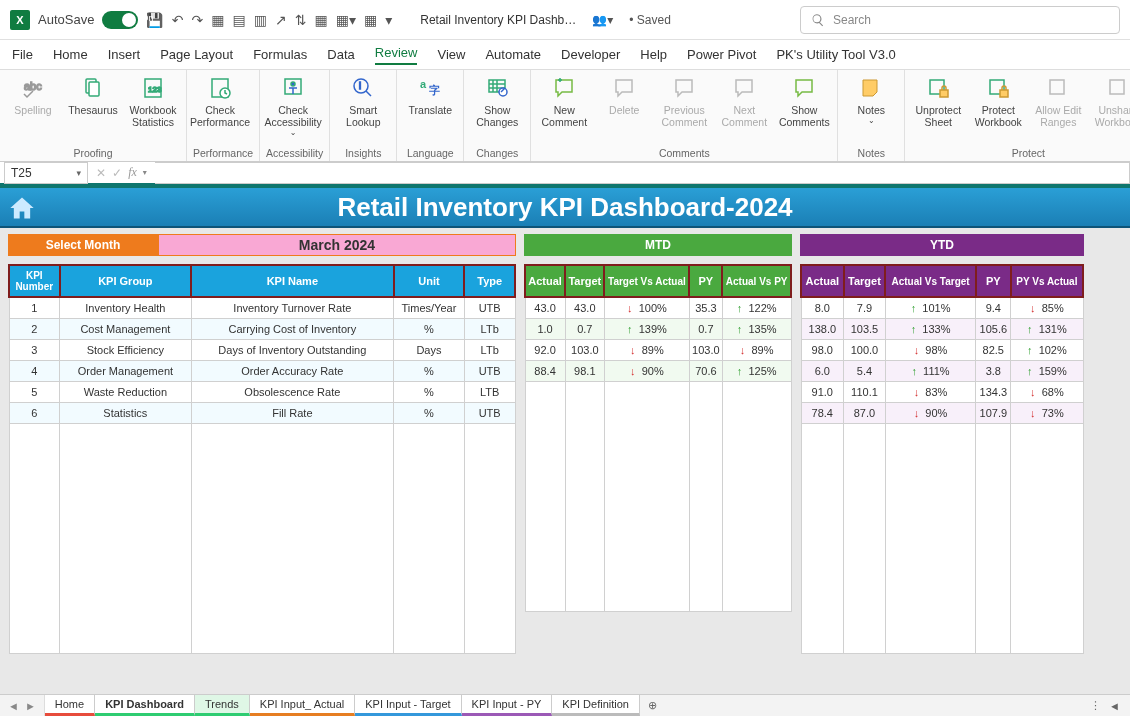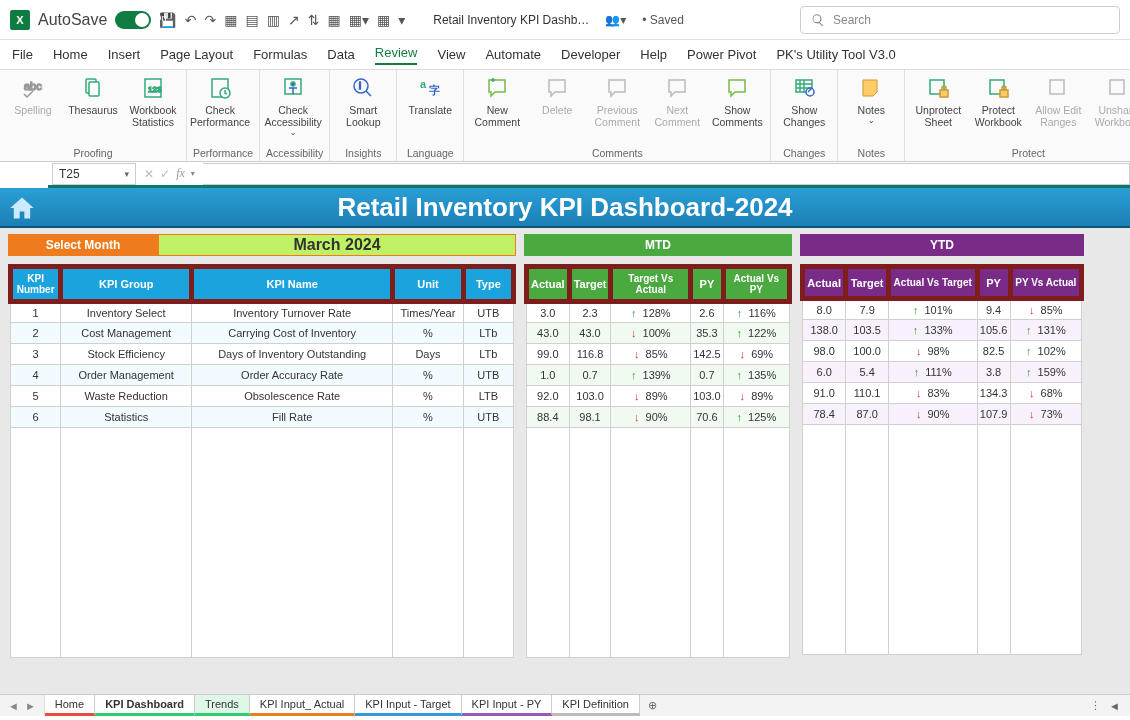--- a/index.html
+++ b/index.html
@@ -21,21 +21,21 @@
   gap: 8px;
   border-bottom: 1px solid #e0e0e0;
 }
 .excel-icon {
   width: 20px; height: 20px;
   background: #107c41;
   color: #fff; font-weight: bold;
   display: flex; align-items: center; justify-content: center;
   font-size: 11px; border-radius: 2px;
 }
-.autosave-lbl { font-size: 16px; color: #444; }
+.autosave-lbl { font-size: 13px; color: #444; }
 .autosave-toggle {
   width: 36px; height: 18px;
   background: #107c41; border-radius: 9px;
   position: relative; display: inline-block;
 }
 .autosave-toggle::after {
   content: ""; position: absolute;
   right: 2px; top: 2px;
   width: 14px; height: 14px;
   background: #fff; border-radius: 50%;
@@ -104,23 +104,22 @@
 .ribbon-ico svg { width:24px; height:24px; }
 .ribbon-group-label {
   text-align: center; font-size: 10.5px; color:#666;
   padding-top: 2px;
 }
 
 
 .formula-bar {
   height: 26px;
   display: flex; align-items: center;
-  border-bottom: 3px solid #0f766e;
+  border-bottom: 5px solid #0f766e;
   font-size: 12px;
-  margin-left: 48px;
 }
 .name-box {
   width: 84px; height: 22px; margin-left: 4px;
   border: 1px solid #ccc; padding: 0 6px;
   display:flex; align-items:center; justify-content:space-between;
 }
 .name-box span:last-child { font-size:9px; color:#666; }
 .fx-sep { margin: 0 8px; color:#999; display:flex; gap:6px; align-items:center; }
 .fx-sep .fx { font-style: italic; font-family: "Times New Roman", serif; }
 .formula-input {
@@ -160,39 +159,39 @@
 
 .select-month-row {
   display:flex; height:22px; margin-bottom:8px;
 }
 .select-month-label {
   flex:0 0 150px; background:#ee7b1d; color:#fff;
   display:flex; align-items:center; justify-content:center;
   font-size:12px; font-weight:bold;text-align:center;
 }
 .select-month-val {
-  flex:1; background:#bef264; border:1px solid #ee7b1d;
+  flex:1; background:#f9a8d4; border:1px solid #ee7b1d;
   display:flex; align-items:center; justify-content:center;
-  font-weight:bold; font-size:16px;
+  font-weight:bold; font-size:14px;
 }
 
 .section-head {
   height:22px; color:#fff; font-weight:bold;
   display:flex; align-items:center; justify-content:center;
   font-size:12px; margin-bottom:8px;
 }
 .section-head.mtd { background:#4aa93f; }
 .section-head.ytd { background:#7a2b87; }
 
 .data-table {
   width:100%; border-collapse:collapse; font-size:11px;
 }
 .data-table th {
   background:#1aa3dd; color:#fff; font-weight:bold;
-  padding:4px 2px; border:5px solid #7f1d1d;
+  padding:4px 2px; border:2px solid #7f1d1d;
   text-align:center; vertical-align:middle;
   height:32px;
   margin-top:40px;
 }
 .panel-mtd .data-table th { background:#4aa93f; }
 .panel-ytd .data-table th { background:#7a2b87; }
 .data-table td {
   background:#fff; border:1px solid #d0d0d0;
   text-align:center; padding:3px 2px;
   height:21px;
@@ -380,77 +379,77 @@
           </div>
           <span>Translate</span>
         </div>
     </div>
     <div class="ribbon-group-label">Language</div>
   </div>
   <div class="ribbon-group">
     <div class="ribbon-group-items">
       <div class="ribbon-item">
           <div class="ribbon-ico">
-            <svg viewBox="0 0 24 24" fill="none" stroke="#7b4" stroke-width="1.5">
-              <path d="M4 4h16v12H10l-4 4v-4H4z"></path>
-              <path d="M8 2v4M6 4h4" stroke="#3a7"></path>
-            </svg>
-          </div>
-          <span>New Comment</span>
-        </div>
-      <div class="ribbon-item disabled">
-          <div class="ribbon-ico">
-            <svg viewBox="0 0 24 24" fill="none" stroke="#bbb" stroke-width="1.5">
-              <path d="M4 4h16v12H10l-4 4v-4H4z"></path>
-            </svg>
-          </div>
-          <span>Delete</span>
-        </div>
-      <div class="ribbon-item disabled">
-          <div class="ribbon-ico">
-            <svg viewBox="0 0 24 24" fill="none" stroke="#bbb" stroke-width="1.5">
-              <path d="M4 4h16v12H10l-4 4v-4H4z"></path>
-            </svg>
-          </div>
-          <span>Previous Comment</span>
-        </div>
-      <div class="ribbon-item disabled">
-          <div class="ribbon-ico">
-            <svg viewBox="0 0 24 24" fill="none" stroke="#bbb" stroke-width="1.5">
-              <path d="M4 4h16v12H10l-4 4v-4H4z"></path>
-            </svg>
-          </div>
-          <span>Next Comment</span>
-        </div>
-      <div class="ribbon-item">
-          <div class="ribbon-ico">
-            <svg viewBox="0 0 24 24" fill="none" stroke="#7b4" stroke-width="1.5">
-              <path d="M4 4h16v12H10l-4 4v-4H4z"></path>
-            </svg>
-          </div>
-          <span>Show Comments</span>
-        </div>
-    </div>
-    <div class="ribbon-group-label">Comments</div>
-  </div>
-  <div class="ribbon-group">
-    <div class="ribbon-group-items">
-      <div class="ribbon-item">
-          <div class="ribbon-ico">
             <svg viewBox="0 0 24 24" fill="none" stroke="#3a7" stroke-width="1.5">
               <rect x="4" y="4" width="16" height="12"></rect>
               <path d="M4 8h16M4 12h16M8 4v12M12 4v12" stroke="#3a7"></path>
               <circle cx="18" cy="16" r="4" fill="#fff" stroke="#36c"></circle>
               <path d="M16 16l4-4" stroke="#36c"></path>
             </svg>
           </div>
           <span>Show Changes</span>
         </div>
     </div>
     <div class="ribbon-group-label">Changes</div>
+  </div>
+  <div class="ribbon-group">
+    <div class="ribbon-group-items">
+      <div class="ribbon-item">
+          <div class="ribbon-ico">
+            <svg viewBox="0 0 24 24" fill="none" stroke="#7b4" stroke-width="1.5">
+              <path d="M4 4h16v12H10l-4 4v-4H4z"></path>
+              <path d="M8 2v4M6 4h4" stroke="#3a7"></path>
+            </svg>
+          </div>
+          <span>New Comment</span>
+        </div>
+      <div class="ribbon-item disabled">
+          <div class="ribbon-ico">
+            <svg viewBox="0 0 24 24" fill="none" stroke="#bbb" stroke-width="1.5">
+              <path d="M4 4h16v12H10l-4 4v-4H4z"></path>
+            </svg>
+          </div>
+          <span>Delete</span>
+        </div>
+      <div class="ribbon-item disabled">
+          <div class="ribbon-ico">
+            <svg viewBox="0 0 24 24" fill="none" stroke="#bbb" stroke-width="1.5">
+              <path d="M4 4h16v12H10l-4 4v-4H4z"></path>
+            </svg>
+          </div>
+          <span>Previous Comment</span>
+        </div>
+      <div class="ribbon-item disabled">
+          <div class="ribbon-ico">
+            <svg viewBox="0 0 24 24" fill="none" stroke="#bbb" stroke-width="1.5">
+              <path d="M4 4h16v12H10l-4 4v-4H4z"></path>
+            </svg>
+          </div>
+          <span>Next Comment</span>
+        </div>
+      <div class="ribbon-item">
+          <div class="ribbon-ico">
+            <svg viewBox="0 0 24 24" fill="none" stroke="#7b4" stroke-width="1.5">
+              <path d="M4 4h16v12H10l-4 4v-4H4z"></path>
+            </svg>
+          </div>
+          <span>Show Comments</span>
+        </div>
+    </div>
+    <div class="ribbon-group-label">Comments</div>
   </div>
   <div class="ribbon-group">
     <div class="ribbon-group-items">
       <div class="ribbon-item">
           <div class="ribbon-ico">
             <svg viewBox="0 0 24 24" fill="#fc6" stroke="#c93" stroke-width="1">
               <path d="M4 4h14v12l-4 4H4z"></path>
             </svg>
           </div>
           <span>Notes</span>
@@ -537,21 +536,21 @@
           <th class="w-num th-small">KPI Number</th>
           <th class="w-group">KPI Group</th>
           <th class="w-name">KPI Name</th>
           <th class="w-unit">Unit</th>
           <th class="w-type">Type</th>
         </tr>
           </thead>
         <tbody id="tbody-left">
             <tr>
       <td>1</td>
-      <td>Inventory Select</td>
+      <td>Inventory Health</td>
       <td>Inventory Turnover Rate</td>
       <td>Times/Year</td>
       <td>UTB</td>
     </tr>
             <tr>
       <td>2</td>
       <td>Cost Management</td>
       <td>Carrying Cost of Inventory</td>
       <td>%</td>
       <td>LTb</td>
@@ -602,39 +601,25 @@
             <tr>
           <th>Actual</th>
           <th>Target</th>
           <th class="th-small">Target Vs Actual</th>
           <th>PY</th>
           <th class="th-small">Actual Vs PY</th>
         </tr>
           </thead>
         <tbody id="tbody-mtd">
             <tr>
-      <td>3.0</td>
-      <td>2.3</td>
-      <td><span class="arrow-up">↑</span>&nbsp;&nbsp;128%</td>
-      <td>2.6</td>
-      <td><span class="arrow-up">↑</span>&nbsp;&nbsp;116%</td>
-    </tr>
-            <tr>
       <td>43.0</td>
       <td>43.0</td>
       <td><span class="arrow-dn">↓</span>&nbsp;&nbsp;100%</td>
       <td>35.3</td>
       <td><span class="arrow-up">↑</span>&nbsp;&nbsp;122%</td>
-    </tr>
-            <tr>
-      <td>99.0</td>
-      <td>116.8</td>
-      <td><span class="arrow-dn">↓</span>&nbsp;&nbsp;85%</td>
-      <td>142.5</td>
-      <td><span class="arrow-dn">↓</span>&nbsp;&nbsp;69%</td>
     </tr>
             <tr>
       <td>1.0</td>
       <td>0.7</td>
       <td><span class="arrow-up">↑</span>&nbsp;&nbsp;139%</td>
       <td>0.7</td>
       <td><span class="arrow-up">↑</span>&nbsp;&nbsp;135%</td>
     </tr>
             <tr>
       <td>92.0</td>

